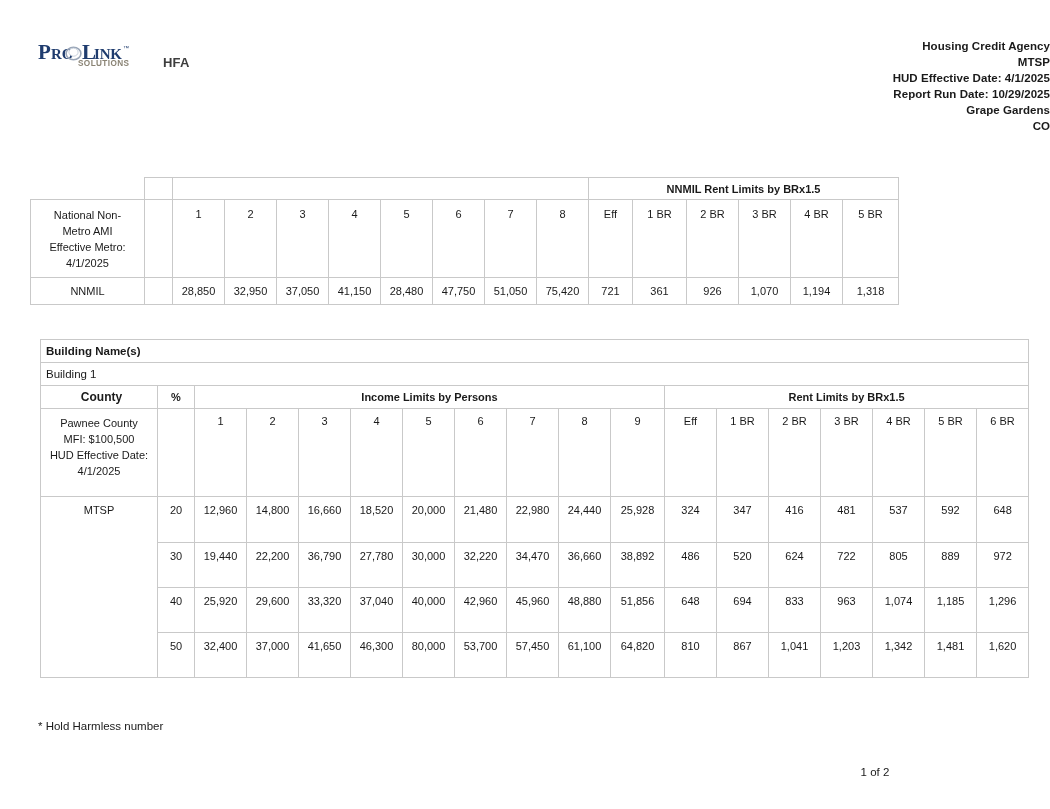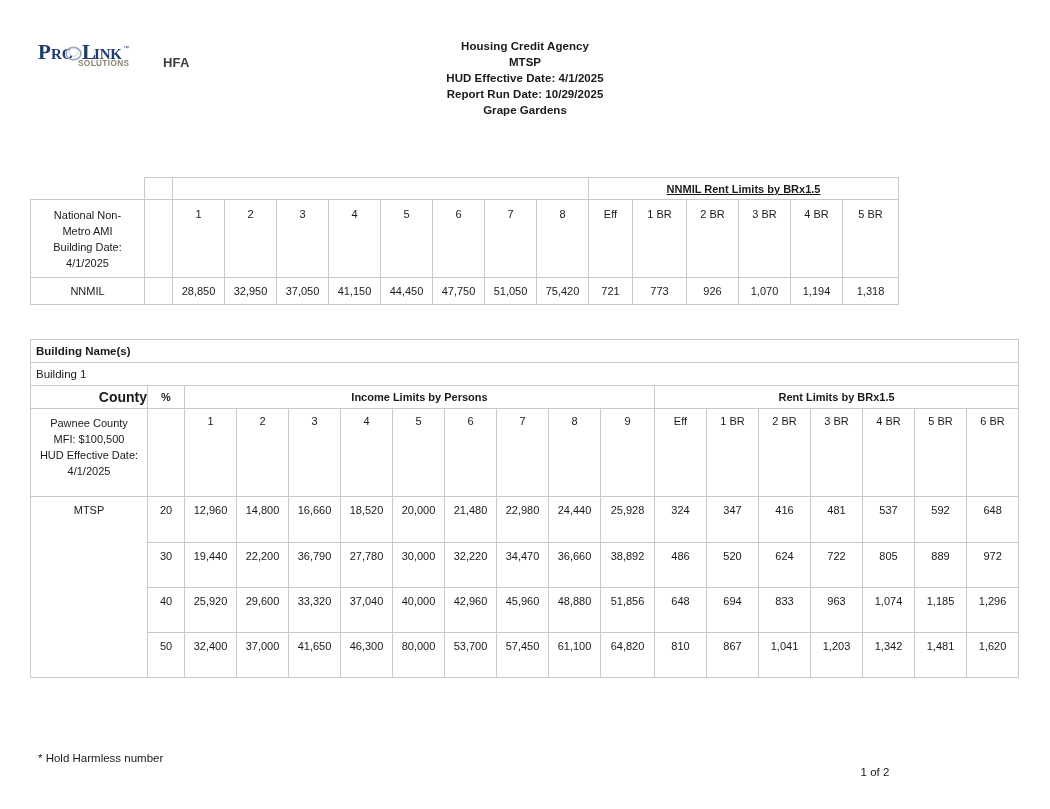--- a/index.html
+++ b/index.html
@@ -35,21 +35,21 @@
     margin-bottom: 2px;
     letter-spacing: 0.2px;
   }
 
   
   .doc-header {
     position: absolute;
     left: 0;
     right: 0;
     top: 38px;
-    text-align: center;
+    text-align: right;
     font-size: 11.5px;
     font-weight: bold;
     line-height: 16.1px;
     letter-spacing: 0.05px;
   }
   .doc-header div { white-space: nowrap; }
 
   
   table {
     border-collapse: collapse;
@@ -68,51 +68,51 @@
   .noborder { border: none !important; }
   .bold { font-weight: bold; }
 
   
   .t1 {
     position: absolute;
     left: 30px;
     top: 177px;
     width: 868px;
   }
-  .t1 .r-spacer td { height: 22px; text-decoration: underline; }
+  .t1 .r-spacer td { height: 22px; }
   .t1 .r-head td { height: 78px; }
   .t1 .r-data td { height: 27px; }
   .t1 .lbl {
     line-height: 16px;
     padding: 3px 4px;
   }
   .t1 .grp {
     font-weight: bold;
     font-size: 11px;
   }
 
   
   .t2 {
     position: absolute;
-    left: 30px;
+    left: 40px;
     top: 339px;
     width: 920px;
   }
   .t2 .rowband td { height: 23px; }
   .t2 .band-label {
     text-align: left;
     padding-left: 5px;
     font-size: 11.5px;
   }
   .t2 .colhdr td { height: 23px; }
   .t2 .colhdr .lft {
-    text-align: right;
+    text-align: center;
     padding-left: 5px;
     font-weight: bold;
-    font-size: 14px;
+    font-size: 12px;
     margin-top: 13px;
   }
   .t2 .numhdr td { height: 88px; vertical-align: top; padding-top: 6px; }
   .t2 .cname {
     line-height: 16px;
     padding: 4px 4px 0 4px;
     vertical-align: top;
   }
   .t2 .datarow td { height: 45px; vertical-align: top; padding-top: 7px; }
   .t2 .datarow.first td { height: 46px; }
@@ -120,21 +120,20 @@
     vertical-align: top;
     padding-top: 7px;
   }
 
   
   .footnote {
     position: absolute;
     left: 38px;
     top: 720px;
     font-size: 11.5px;
-    margin-top: 32px;
   }
   .pagenum {
     position: absolute;
     left: 0;
     right: 0;
     top: 766px;
     text-align: center;
     font-size: 11.5px;
     padding-left: 700px;
   }
@@ -155,20 +154,21 @@
   </svg>
   <span class="logo-hfa">HFA</span>
 </div>
 
 <div class="doc-header">
   <div>Housing Credit Agency</div>
   <div>MTSP</div>
   <div>HUD Effective Date: 4/1/2025</div>
   <div>Report Run Date: 10/29/2025</div>
   <div>Grape Gardens</div>
+  <div>CO</div>
 </div>
 
 <table class="t1">
   <colgroup>
     <col style="width:114px">
     <col style="width:28px">
     <col style="width:52px">
       <col style="width:52px">
       <col style="width:52px">
       <col style="width:52px">
@@ -187,21 +187,21 @@
     <tr class="r-spacer">
       <td class="noborder"></td>
       <td></td>
       <td colspan="8"></td>
       <td colspan="6" class="grp">NNMIL Rent Limits by BRx1.5</td>
     </tr>
     <tr class="r-head">
       <td class="lbl">
         <div>National Non-</div>
         <div>Metro AMI</div>
-        <div>Building Date:</div>
+        <div>Effective Metro:</div>
         <div>4/1/2025</div>
       </td>
       <td></td>
       <td style="vertical-align:top;padding-top:8px">1</td>
       <td style="vertical-align:top;padding-top:8px">2</td>
       <td style="vertical-align:top;padding-top:8px">3</td>
       <td style="vertical-align:top;padding-top:8px">4</td>
       <td style="vertical-align:top;padding-top:8px">5</td>
       <td style="vertical-align:top;padding-top:8px">6</td>
       <td style="vertical-align:top;padding-top:8px">7</td>
@@ -213,26 +213,26 @@
       <td style="vertical-align:top;padding-top:8px">4 BR</td>
       <td style="vertical-align:top;padding-top:8px">5 BR</td>
     </tr>
     <tr class="r-data">
       <td>NNMIL</td>
       <td></td>
       <td>28,850</td>
       <td>32,950</td>
       <td>37,050</td>
       <td>41,150</td>
-      <td>44,450</td>
+      <td>28,480</td>
       <td>47,750</td>
       <td>51,050</td>
       <td>75,420</td>
       <td>721</td>
-      <td>773</td>
+      <td>361</td>
       <td>926</td>
       <td>1,070</td>
       <td>1,194</td>
       <td>1,318</td>
     </tr>
   </tbody>
 </table>
 
 <table class="t2">
   <colgroup>

